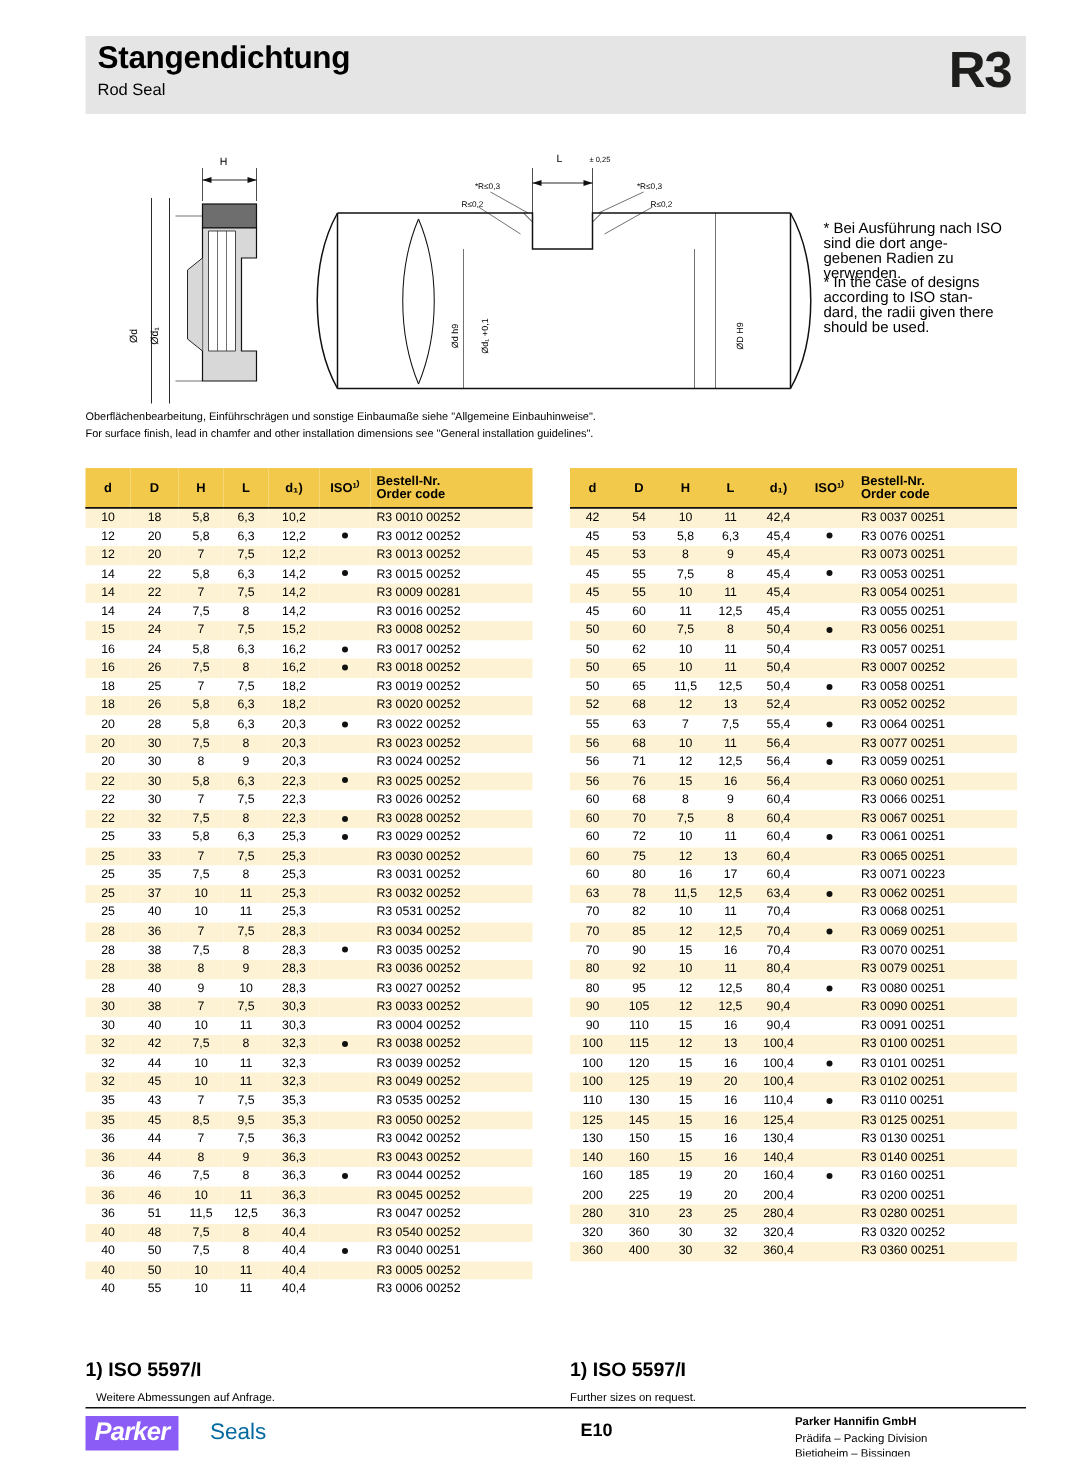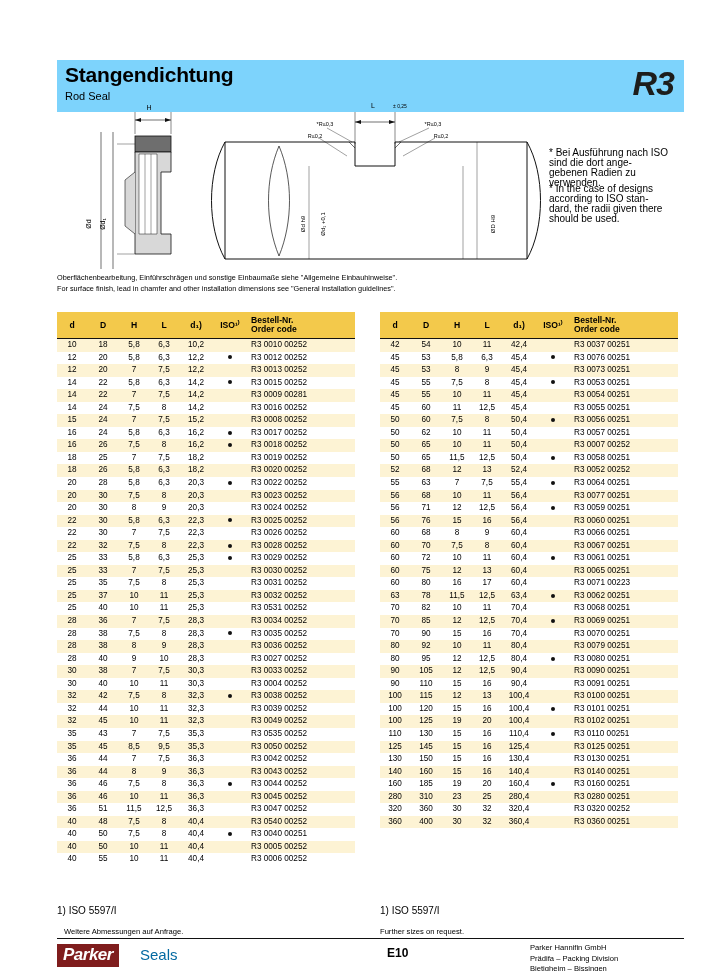--- a/index.html
+++ b/index.html
@@ -9,29 +9,28 @@
     font-family:"Liberation Sans", sans-serif;
     color:#000;
     position:relative;
     overflow:hidden;
   }
   .page{position:absolute;left:0;top:0;width:720px;height:971px;}
 
   
   .header-band{
     position:absolute;left:57px;top:24px;width:627px;height:52px;
-    background:#7dd3fc;
-    margin-top:36px;
+    background:#e5e5e5;
   }
   .header-left{position:absolute;left:8px;top:2px;}
   .h-title{font-size:21px;font-weight:bold;letter-spacing:-0.2px;line-height:26px;}
   .h-sub{font-size:11px;line-height:14px;margin-top:1px;}
   .h-code{
     position:absolute;right:10px;top:4px;
-    font-size:34px;font-weight:bold;font-style:italic;color:#1d1d1b;
+    font-size:34px;font-weight:bold;color:#1d1d1b;
     letter-spacing:-1px;
   }
 
   
   .drawing{position:absolute;left:57px;top:84px;width:627px;height:205px;}
   .note{
     position:absolute;font-size:10px;line-height:10px;color:#000;
   }
 
   .caption{
@@ -69,38 +68,38 @@
   .dotmark{display:inline-block;width:4px;height:4px;border-radius:50%;background:#111;vertical-align:middle;}
 
   .col-d{width:30px;}
   .col-D{width:32px;}
   .col-H{width:30px;}
   .col-L{width:30px;}
   .col-d1{width:34px;}
   .col-iso{width:34px;}
   .col-oc{width:104px;}
 
-  .foot-note{position:absolute;font-size:10px;}
+  .foot-note{position:absolute;font-size:13px;font-weight:bold;}
   .foot-note2{position:absolute;font-size:7.6px;}
 
   
   .footer-rule{position:absolute;left:57px;top:938px;width:627px;height:1px;background:#111;}
   .logo{
     position:absolute;left:57px;top:944px;
-    background:#7f1d1d;color:#fff;
+    background:#8b5cf6;color:#fff;
     font-size:17px;font-weight:bold;font-style:italic;
     padding:1px 6px 2px 6px;letter-spacing:-0.5px;
   }
   .logo-seals{
     position:absolute;left:140px;top:946px;
     font-size:15px;color:#0369a1;
   }
   .pagenum{position:absolute;left:340px;top:946px;font-size:12px;font-weight:bold;padding-left:47px;}
   .addr{position:absolute;left:530px;top:943px;font-size:7.6px;line-height:10.5px;}
-  .addr b{font-weight:normal;}
+  .addr b{font-weight:bold;}
 
   
   svg text{font-family:"Liberation Sans", sans-serif;}
 </style>
 </head>
 <body>
 
 <div class="page">
 
   <div class="header-band">
@@ -928,20 +927,29 @@
           </tr>
           <tr class="plain">
             <td class="col-d">160</td>
             <td class="col-D">185</td>
             <td class="col-H">19</td>
             <td class="col-L">20</td>
             <td class="col-d1">160,4</td>
             <td class="col-iso"><span class="dotmark"></span></td>
             <td class="col-oc oc">R3 0160 00251</td>
           </tr>
+          <tr class="plain">
+            <td class="col-d">200</td>
+            <td class="col-D">225</td>
+            <td class="col-H">19</td>
+            <td class="col-L">20</td>
+            <td class="col-d1">200,4</td>
+            <td class="col-iso"></td>
+            <td class="col-oc oc">R3 0200 00251</td>
+          </tr>
           <tr class="band">
             <td class="col-d">280</td>
             <td class="col-D">310</td>
             <td class="col-H">23</td>
             <td class="col-L">25</td>
             <td class="col-d1">280,4</td>
             <td class="col-iso"></td>
             <td class="col-oc oc">R3 0280 00251</td>
           </tr>
           <tr class="plain">

